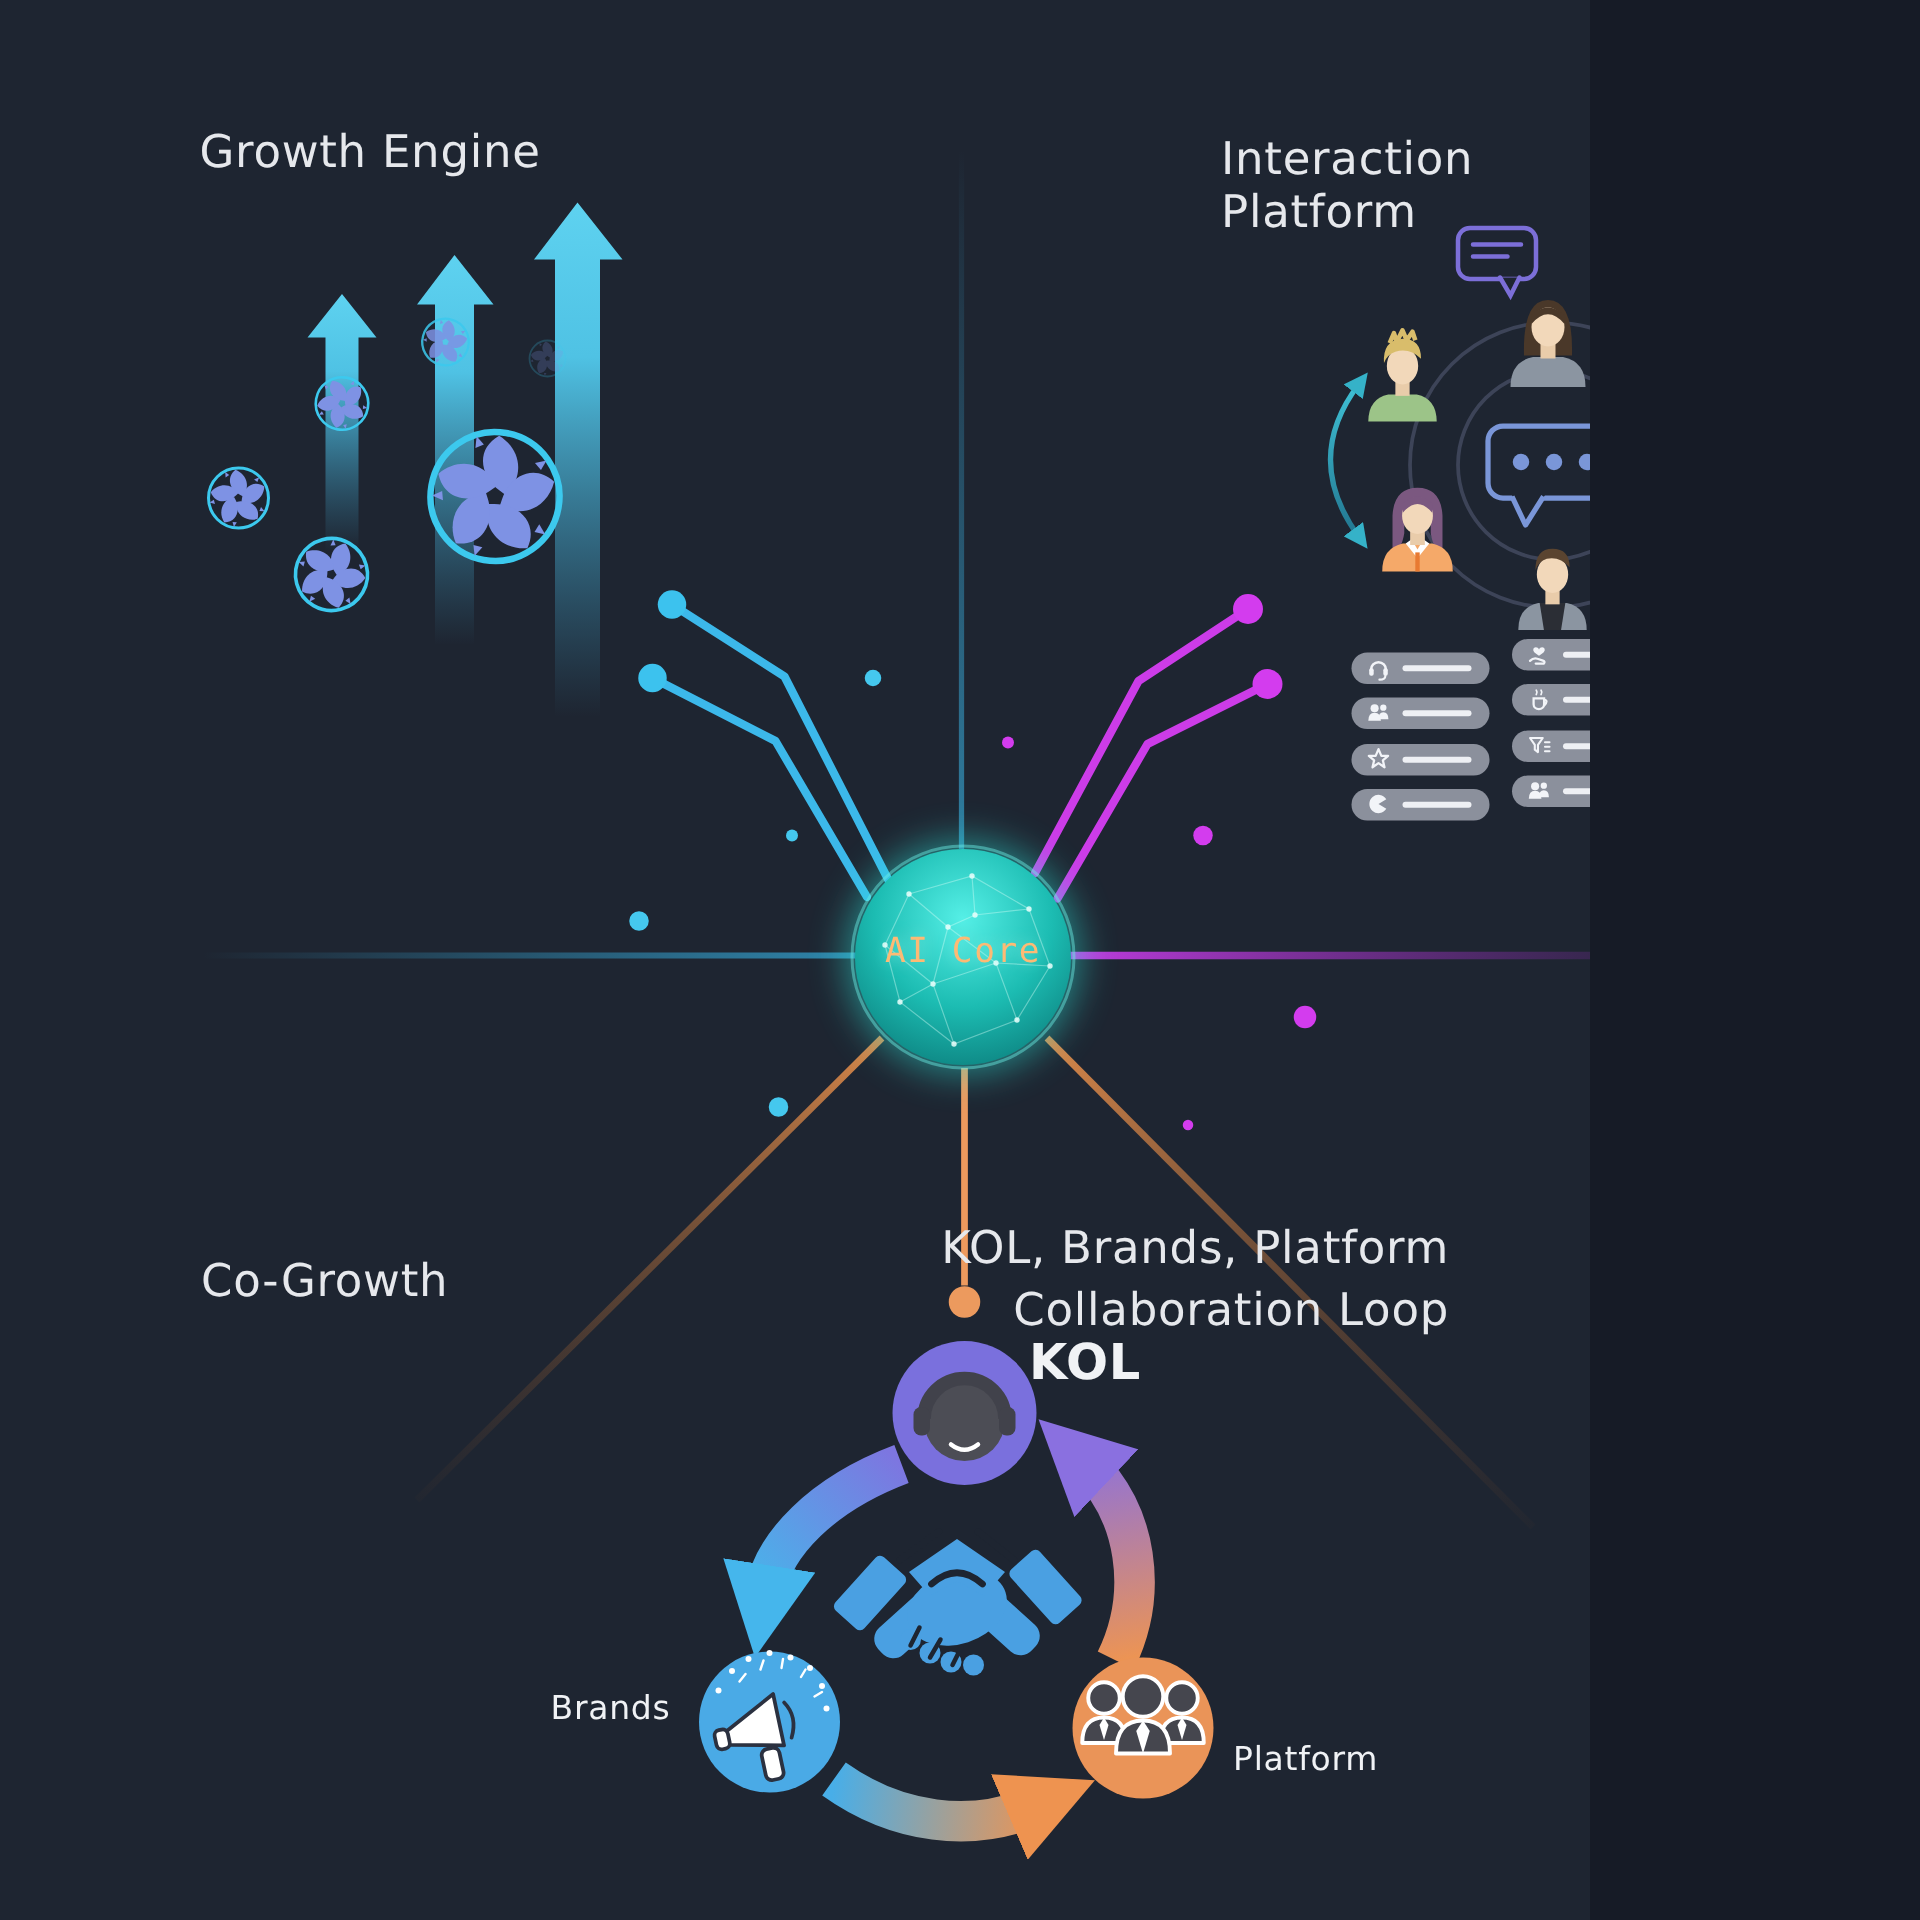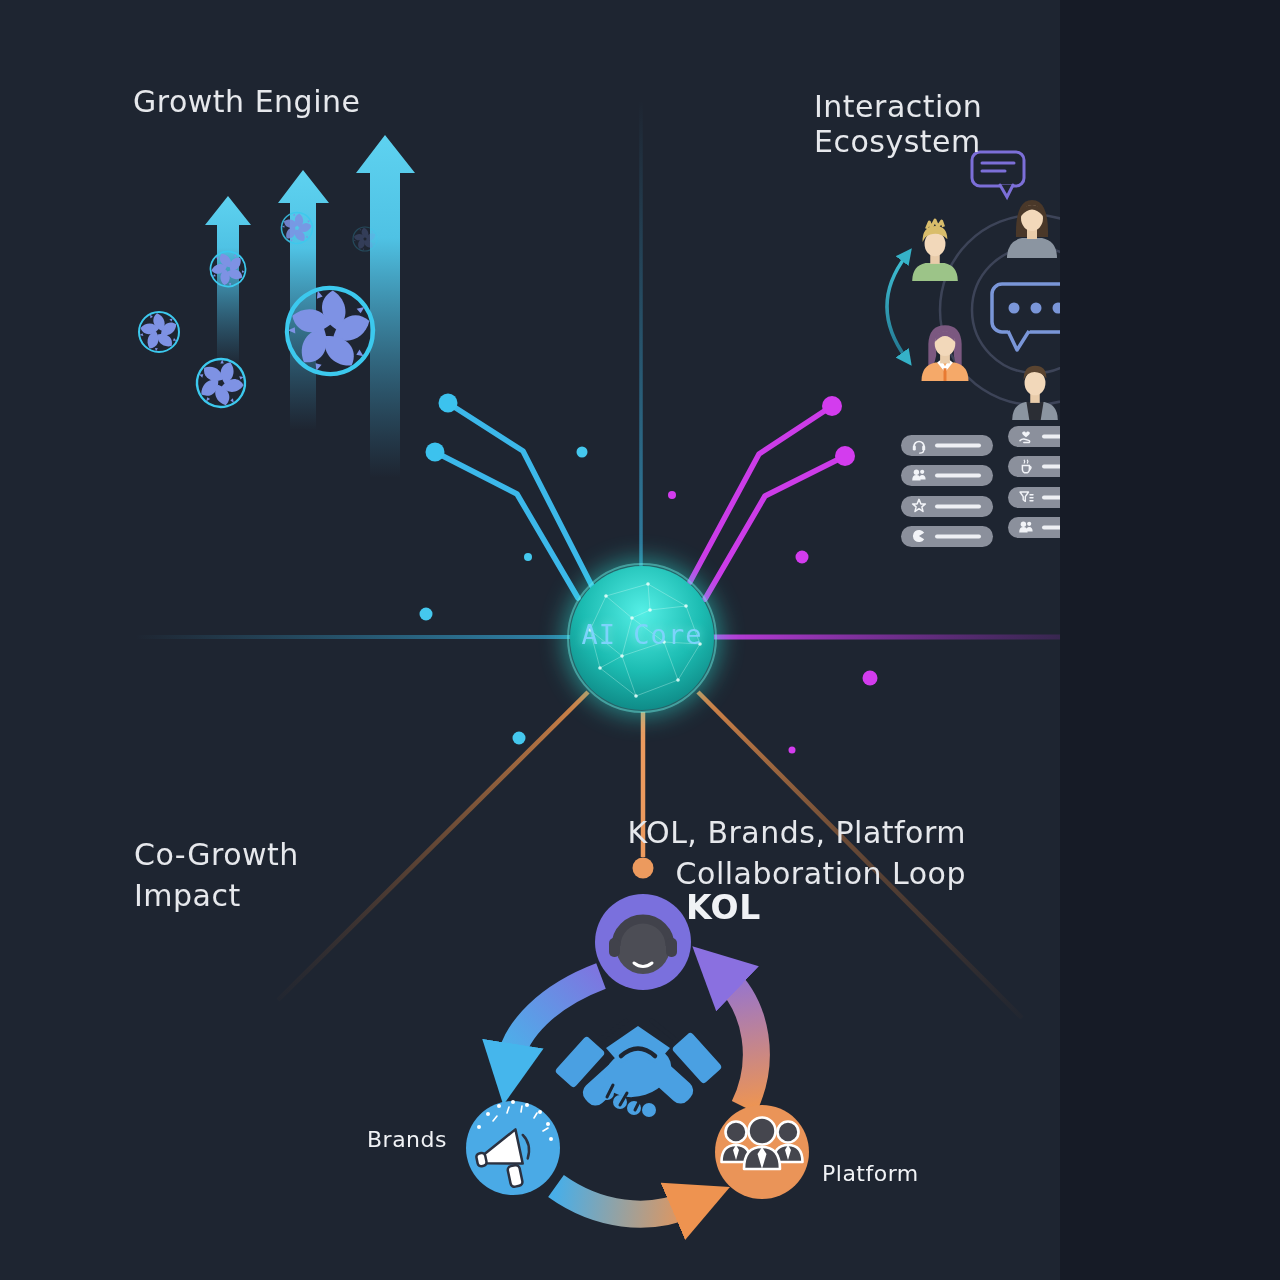--- a/index.html
+++ b/index.html
@@ -4,21 +4,21 @@
 <style>
   html,body{margin:0;padding:0;background:#161b26;}
   #stage{position:relative;width:1060px;height:1280px;background:#1e2531;overflow:hidden;
          font-family:"DejaVu Sans","Liberation Sans",sans-serif;}
   svg{position:absolute;left:0;top:0;}
   .label{position:absolute;color:#e6e8ec;font-weight:400;letter-spacing:.5px;}
   .title{font-size:30px;}
   .note{font-size:30px;line-height:41px;}
   .right{text-align:right;}
   #ai-core-label{font-family:"DejaVu Sans Mono","Liberation Mono",monospace;
-    font-size:27px;color:#7dd3fc;text-shadow:0 0 10px rgba(180,255,248,.55);letter-spacing:1px;}
+    font-size:23px;color:#fdba74;text-shadow:0 0 10px rgba(180,255,248,.55);letter-spacing:1px;}
   .node-label{font-size:22px;color:#f0f2f5;}
   #kol-label{font-size:33px;}
 </style>
 </head>
 <body>
 
 <div id="stage">
 
 <svg width="1280" height="1280" viewBox="0 0 1280 1280">
 <defs>
@@ -425,27 +425,26 @@
       <circle cy="-21" r="13.5"></circle>
       <path d="M -18,17 Q -18,-5 0,-5 Q 18,-5 18,17 Z"></path>
       <path d="M 0,-5 L 4.5,2 L 0,17 L -4.5,2 Z" fill="#ffffff" stroke="none"></path>
     </g>
   </g>
 </g>
 </svg>
 
 <div class="label title" style="left:133px;top:84px;">Growth Engine</div>
 
-<div class="label title" style="left:814px;top:89px;">Interaction Ecosystem</div>
+<div class="label title" style="left:814px;top:89px;">Interaction Platform</div>
 
 <div class="label" id="ai-core-label" style="left:642px;top:634px;transform:translate(-50%,-50%);">AI Core</div>
 
 <div class="label note" style="left:134px;top:814px;margin-top:20px;">
   <div>Co-Growth</div>
-  <div>Impact</div>
 </div>
 
 <div class="label note right" style="right:94px;top:812px;">
   <div>KOL, Brands, Platform</div>
   <div>Collaboration Loop</div>
 </div>
 
 <div class="label node-label" id="kol-label" style="left:686px;top:888px;font-weight:bold;">KOL</div>
 
 <div class="label node-label" style="left:341px;top:1127px;width:106px;text-align:right;">Brands</div>

